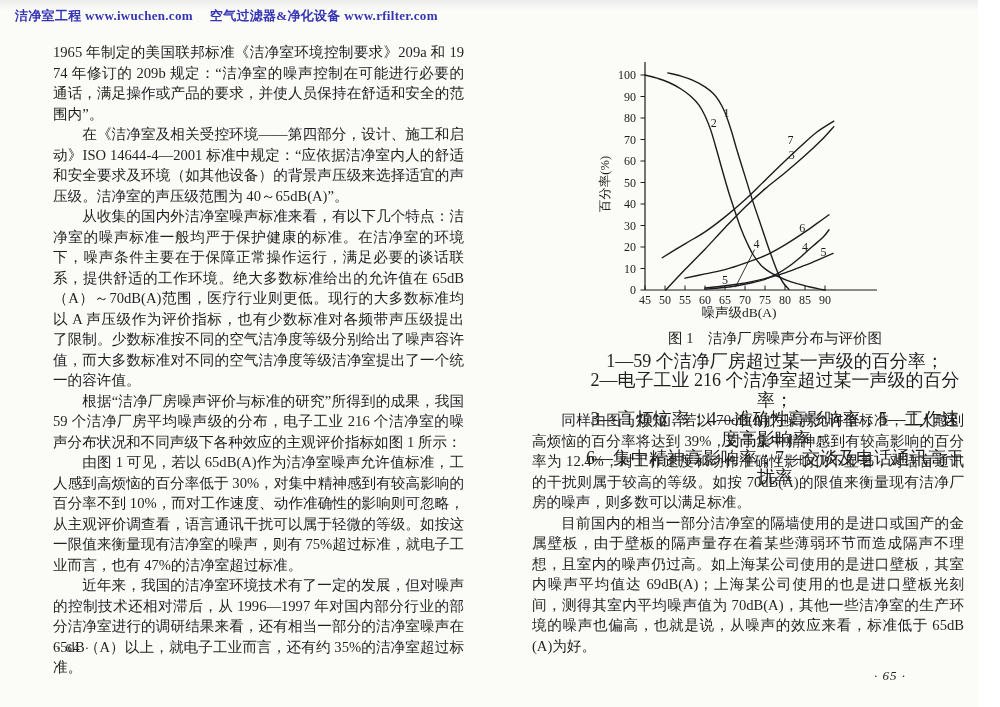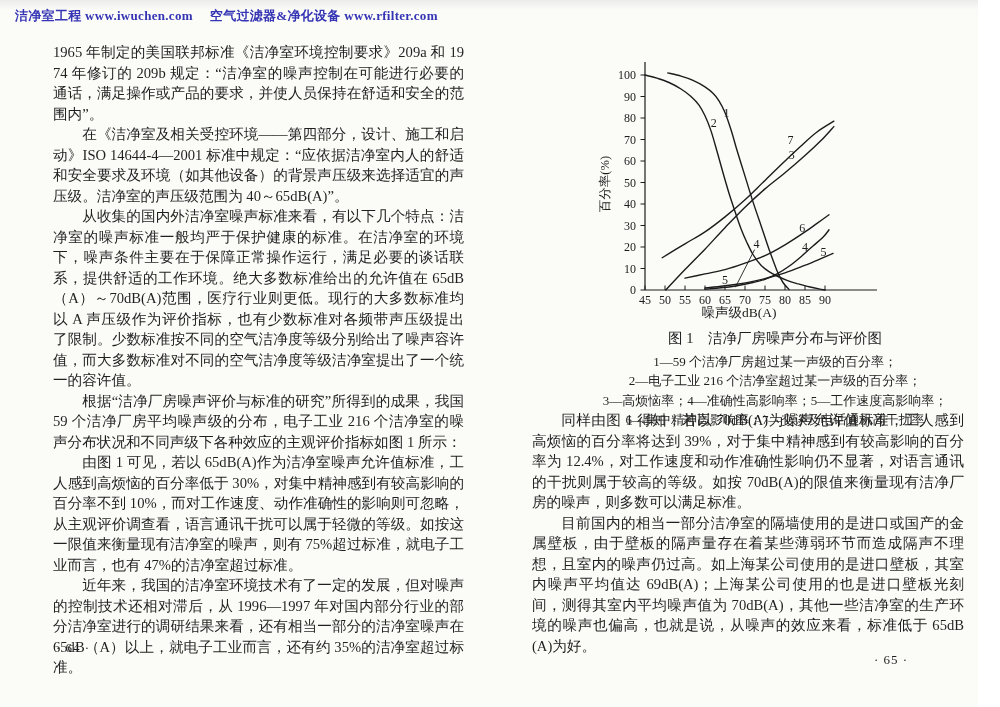--- a/index.html
+++ b/index.html
@@ -16,26 +16,26 @@
   .site-header .hl{cursor:pointer;text-decoration:none;}
   .site-header .hl + .hl{margin-left:17px;}
   .col{position:absolute;text-align:justify;word-break:break-all;
        font-size:14.6px;line-height:20.5px;}
   .col-left{left:53px;top:42px;width:411px;}
   .col-right{left:532px;top:410px;width:432px;}
   .body-p{margin:0;text-indent:2em;}
   .body-p.flush{text-indent:0;}
   .pagenum{position:absolute;font-size:13px;letter-spacing:1px;}
   .pagenum-left{left:56px;top:640px;}
-  .pagenum-right{left:874px;top:652px;}
+  .pagenum-right{left:874px;top:668px;font-style:italic;}
   .chart-wrap{position:absolute;left:585px;top:56px;width:380px;height:274px;}
   svg{font-family:"Liberation Serif","DejaVu Serif",serif;}
   .fig-caption{position:absolute;left:585px;top:329px;width:380px;text-align:center;}
   .fig-title{font-size:14.5px;margin:0 0 4px 0;}
-  .fig-legend-line{font-size:13px;line-height:19.4px;}
+  .fig-legend-line{font-size:18px;line-height:19.4px;}
 </style>
 </head>
 <body>
 
 <div class="page" style="background: linear-gradient(rgb(236, 236, 234), rgb(251, 251, 248) 10px); color: rgb(31, 31, 31);">
 
   <div class="site-header" style="color: rgb(52, 52, 180);">
     <span class="hl"><span>洁净室工程</span> <span>www.iwuchen.com</span></span><span class="hl"><span>空气过滤器&amp;净化设备</span> <span>www.rfilter.com</span></span>
   </div>
 

